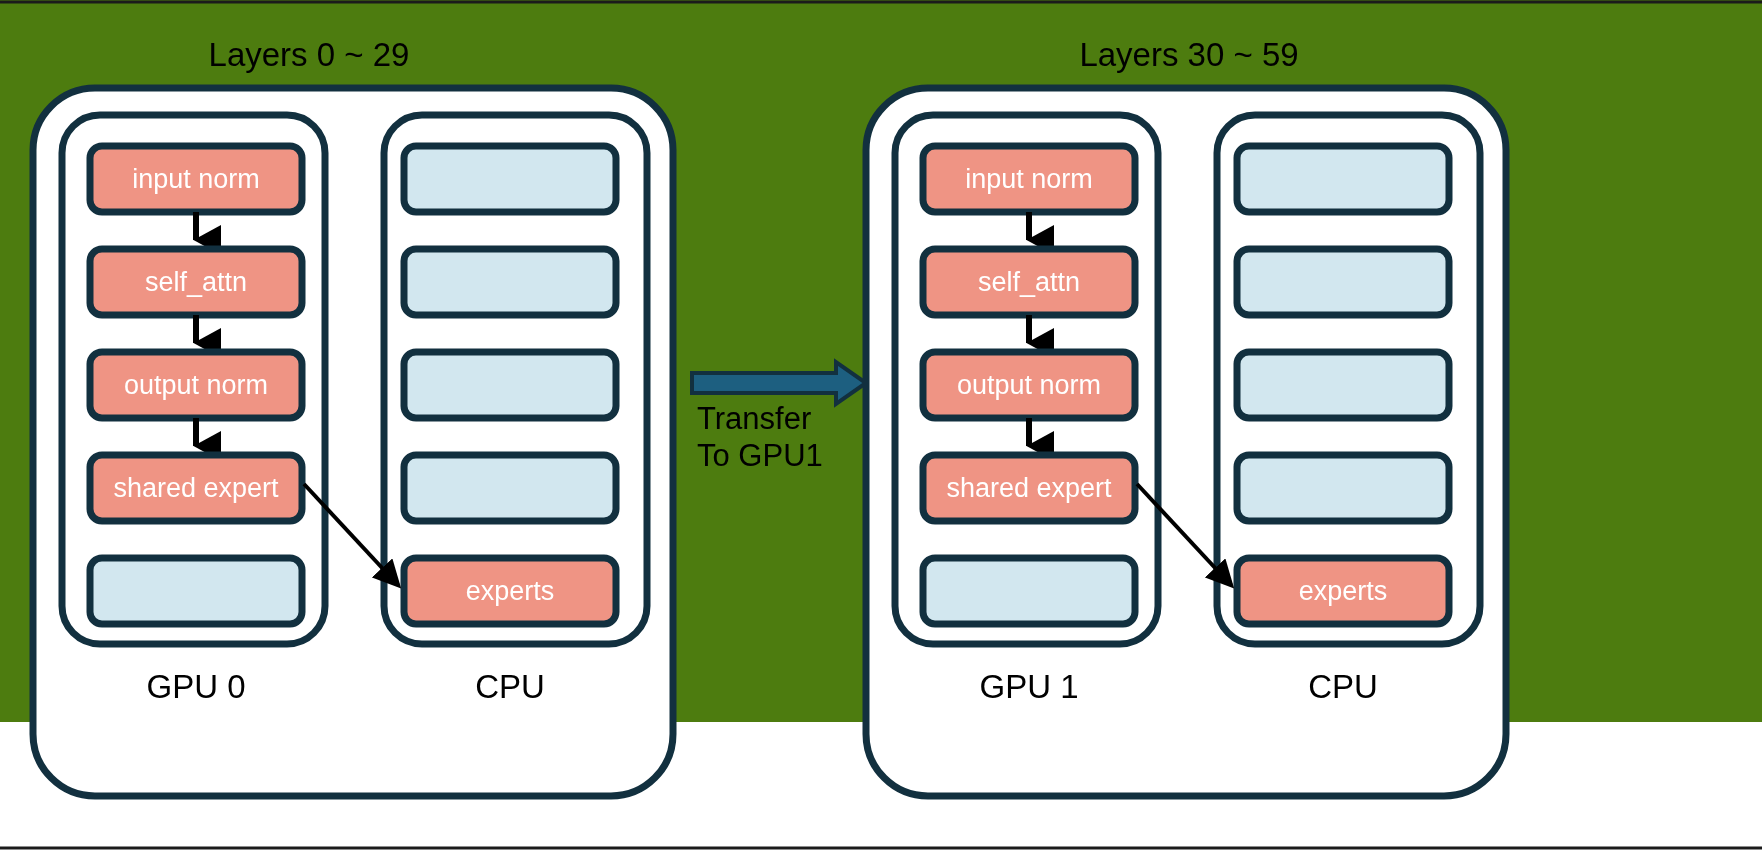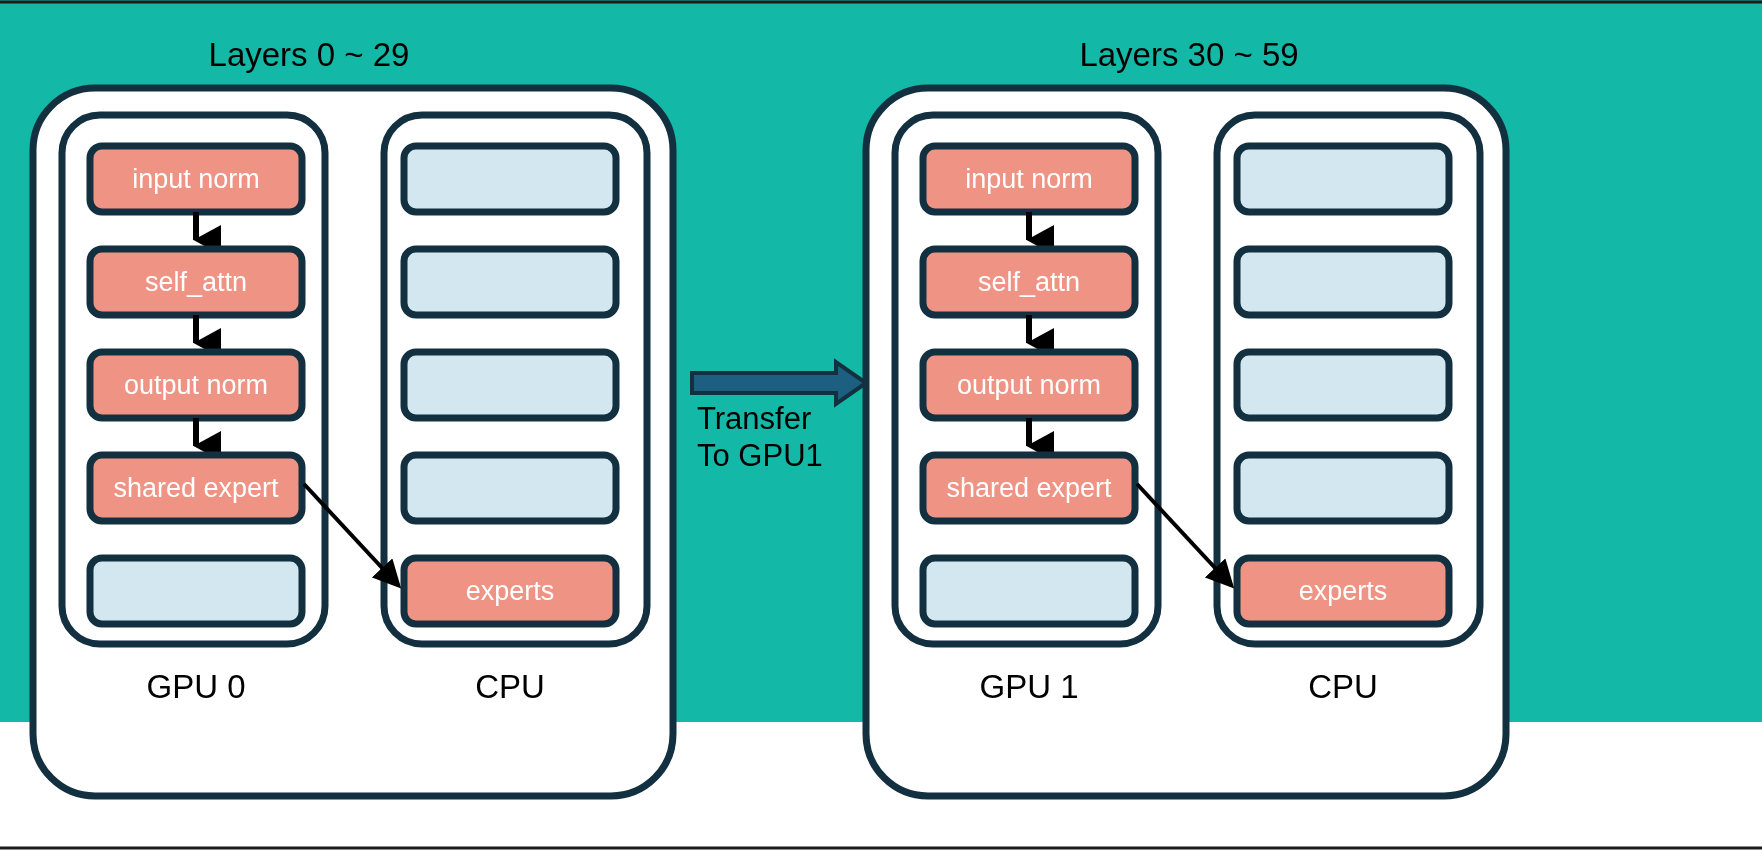--- a/index.html
+++ b/index.html
@@ -10,21 +10,21 @@
   body {
     width: 1762px;
     height: 850px;
     overflow: hidden;
     font-family: "Liberation Sans", sans-serif;
   }
   #stage {
     position: relative;
     width: 1762px;
     height: 722px;
-    background: #14b8a6;
+    background: #4d7c0f;
   }
   svg#diagram {
     position: absolute;
     left: 0;
     top: 0;
     width: 1762px;
     height: 850px;
   }
   .panel-outer {
     fill: #ffffff;

